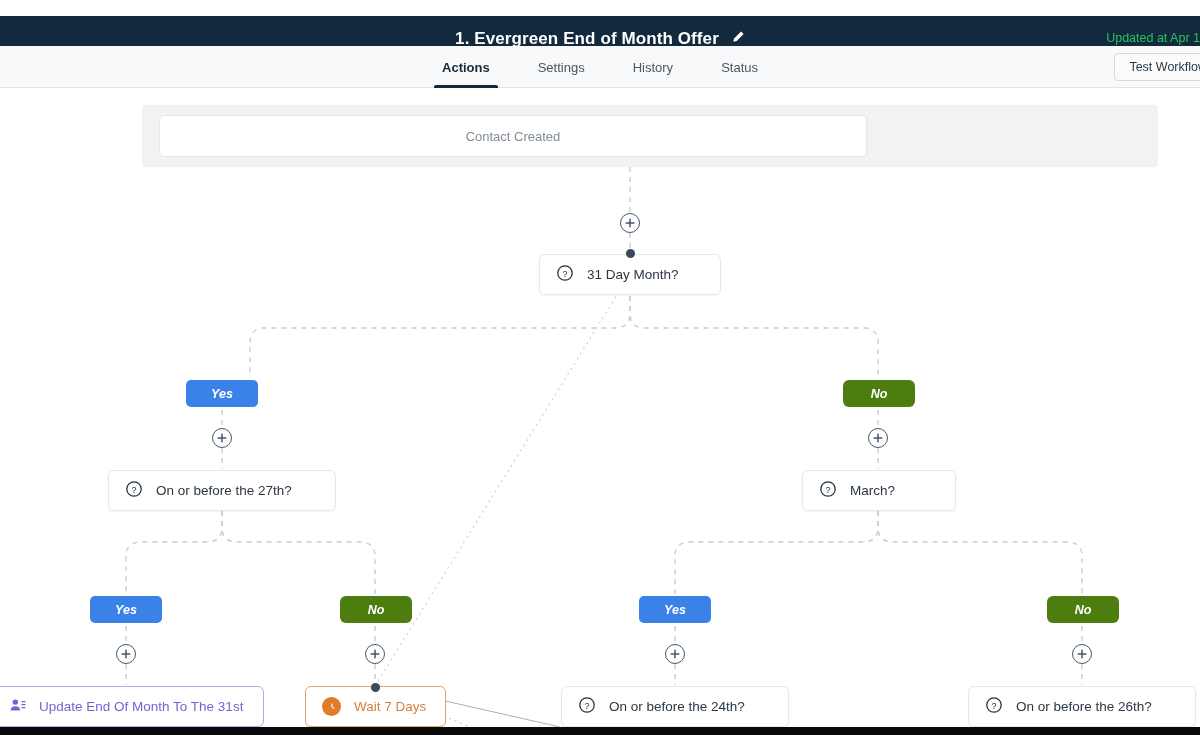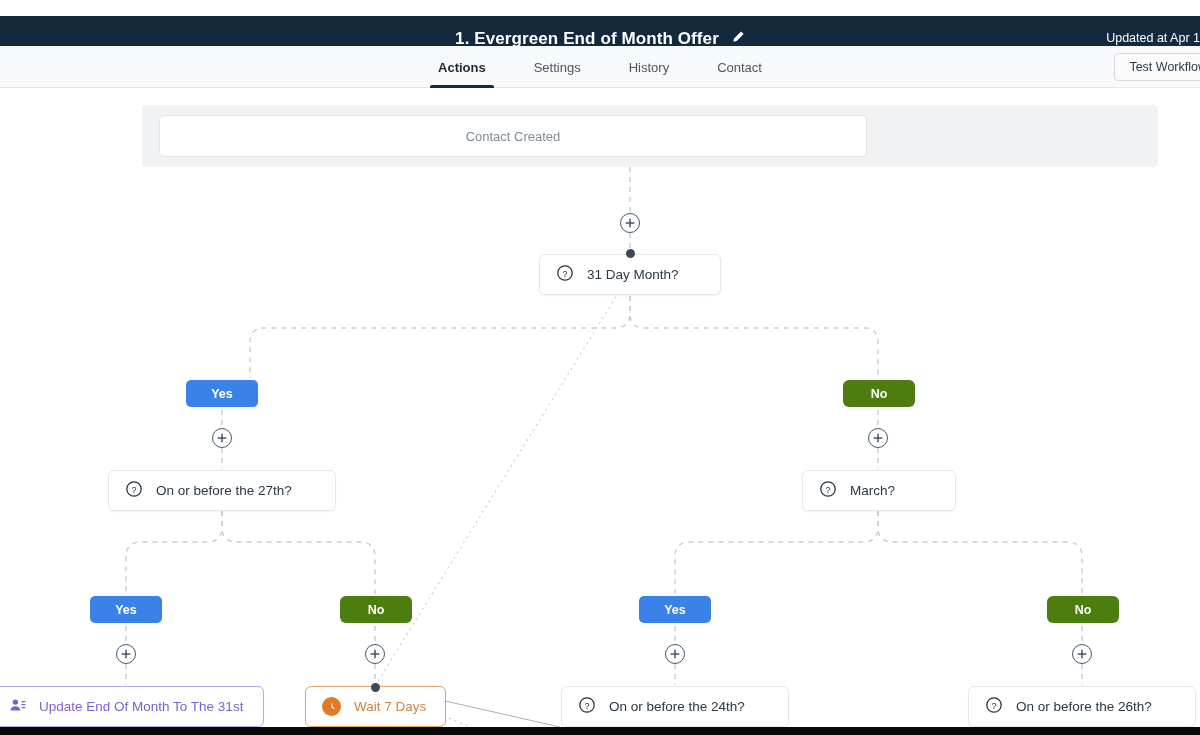--- a/index.html
+++ b/index.html
@@ -20,21 +20,21 @@
   .topbar-title-wrap {
     display: flex; align-items: center; gap: 12px;
   }
   .topbar-title {
     color: #ffffff; font-size: 17px; font-weight: 600;
     letter-spacing: .1px;
   }
   .pencil-icon { display: block; }
   .topbar-updated {
     position: absolute; right: 0px; top: 15px;
-    color: #ffffff; font-size: 12.5px; white-space: nowrap;
+    color: #22c55e; font-size: 12.5px; white-space: nowrap;
   }
 
   
   .tabbar {
     position: absolute; left: 0; top: 46px;
     width: 1200px; height: 42px;
     background: #f8f9fa;
     border-bottom: 1px solid #e3e6e8;
   }
   .tabs {
@@ -131,21 +131,21 @@
   }
   .ico-round.orange-bg { background: #e07b26; }
 
   
   .pill {
     position: absolute;
     height: 27px; min-width: 72px;
     border-radius: 5px;
     display: flex; align-items: center; justify-content: center;
     color: #ffffff; font-size: 12.5px; font-weight: 600;
-    cursor: pointer; z-index: 5;
+    cursor: pointer; z-index: 5; font-style: italic;
   }
   .pill.yes { background: #3b82e8; }
   .pill.no  { background: #4d7c0f; border-radius: 6px; }
 
   
   .plus-btn {
     position: absolute;
     width: 20px; height: 20px; border-radius: 50%;
     background: #ffffff;
     border: 1.5px solid #46566a;
@@ -181,21 +181,21 @@
     </span>
   </div>
   <span class="topbar-updated">Updated at Apr 1</span>
 </div>
 
 <div class="tabbar">
   <div class="tabs">
     <div class="tab active">Actions</div>
     <div class="tab">Settings</div>
     <div class="tab">History</div>
-    <div class="tab">Contact</div>
+    <div class="tab">Status</div>
   </div>
   <div class="test-workflow-btn">Test Workflow</div>
 </div>
 
 <div class="canvas">
 
   <svg class="edge-layer">
     <g fill="none" stroke="#c9cdd2" stroke-width="1.4" stroke-dasharray="5,5">
 
       <path d="M630,79 L630,125"></path>

